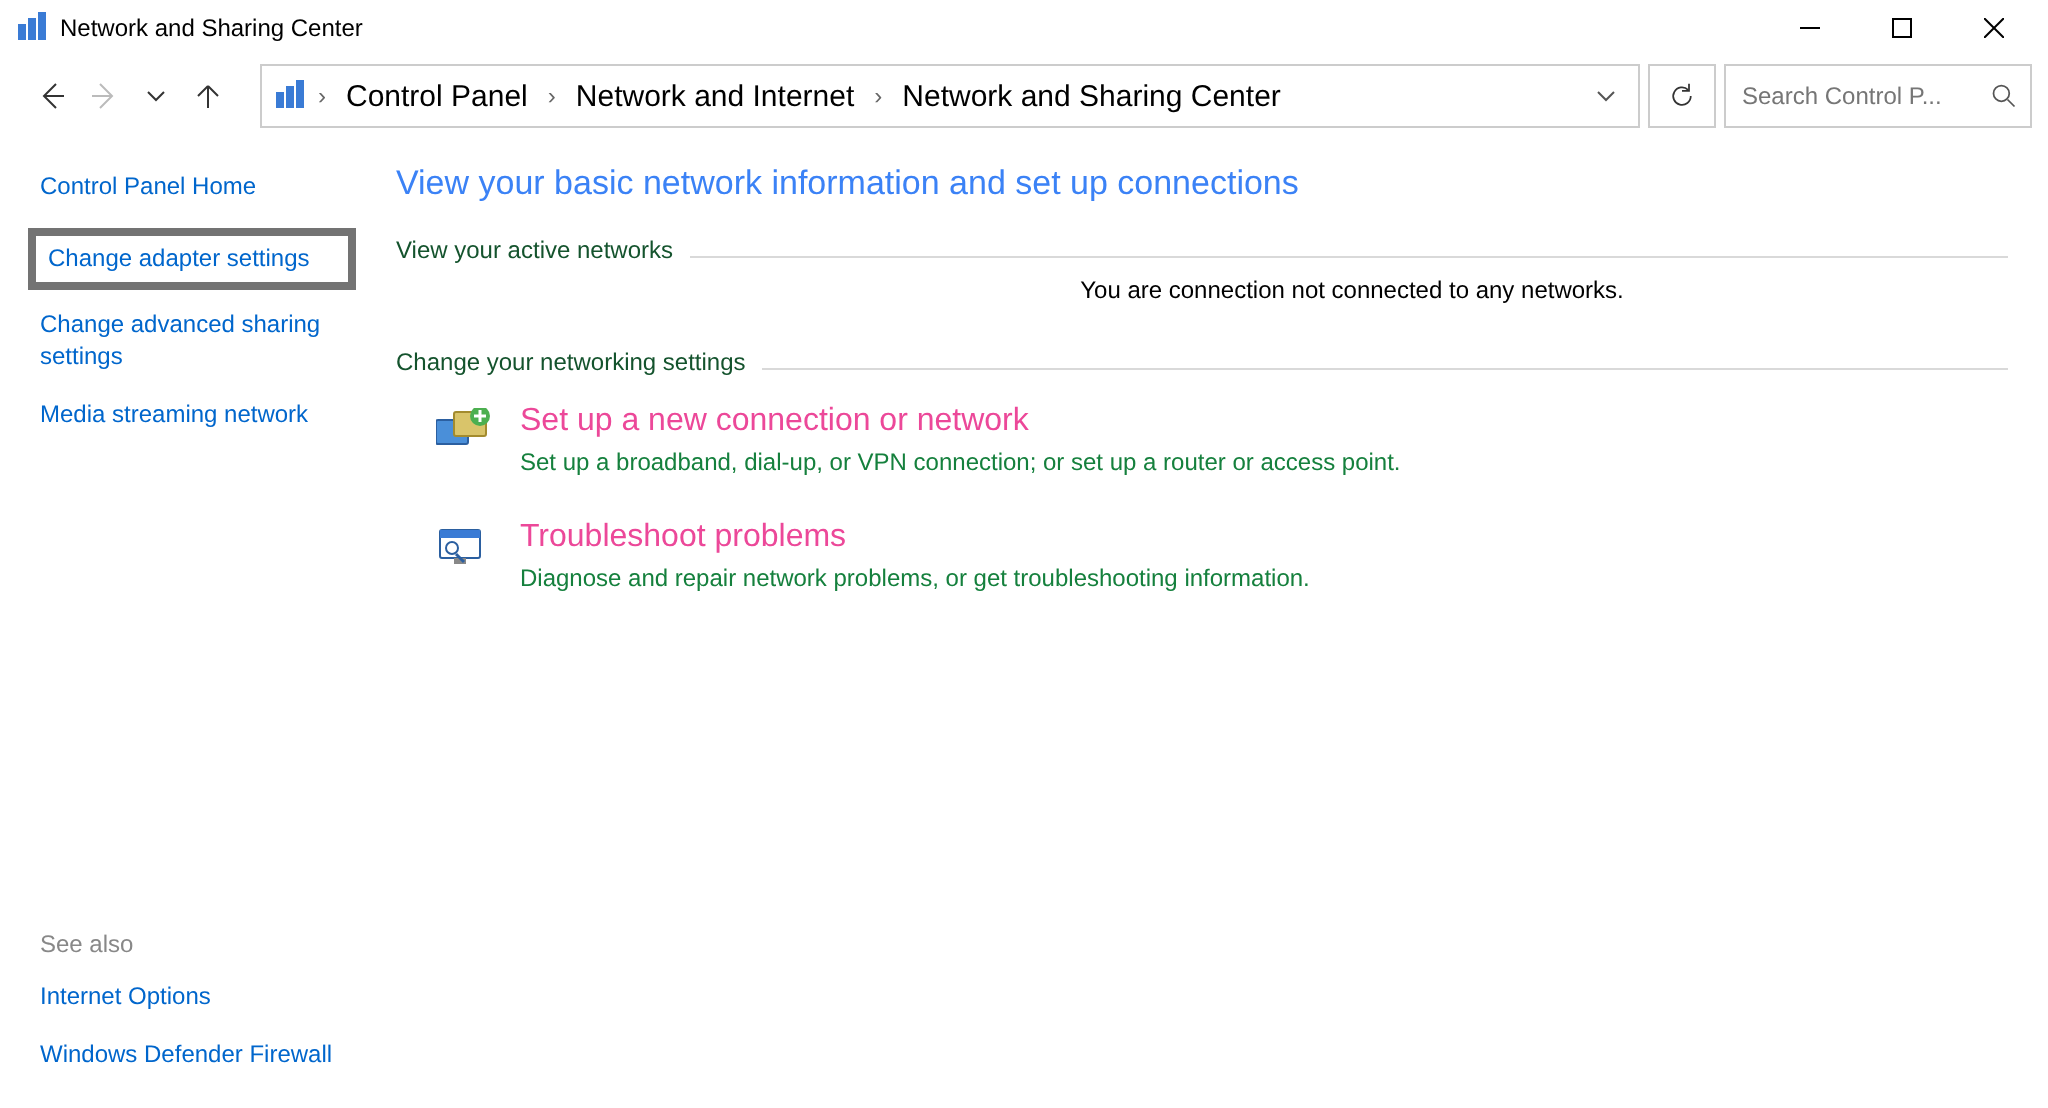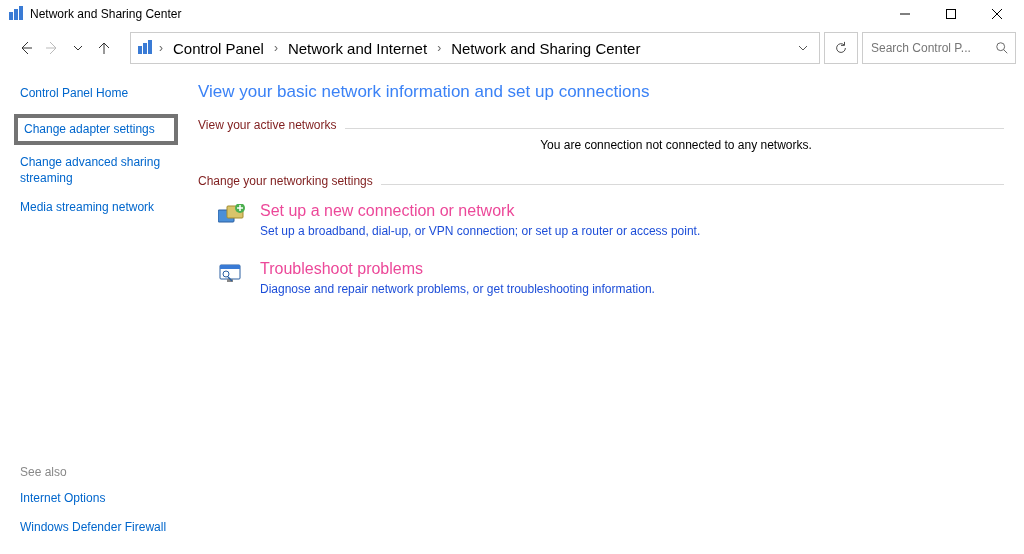--- a/index.html
+++ b/index.html
@@ -136,21 +136,21 @@
     box-sizing: border-box;
   }
   .main h1.page-heading {
     color: #3b82f6;
     font-weight: 400;
     font-size: 17px;
     margin: 0 0 16px 0;
   }
   .section-label {
     font-size: 12px;
-    color: #7f1d1d;
+    color: #14532d;
     margin-bottom: 2px;
   }
   .active-net {
     display: flex;
     flex-direction: column;
   }
   .active-net-msg {
     text-align: center;
     margin: 4px 0 22px 0;
     font-size: 12px;
@@ -166,21 +166,21 @@
   .option-icon {
     width: 28px; height: 28px; flex: 0 0 28px;
     display: flex; align-items: center; justify-content: center;
   }
   .option-text .opt-link {
     color: #ec4899;
     text-decoration: none;
     font-size: 16px;
   }
   .option-text .opt-desc {
-    color: #1d4ed8;
+    color: #15803d;
     font-size: 12px;
     margin-top: 4px;
   }
   svg { display: block; }
 </style>
 </head>
 <body>
 
 <div class="titlebar">
   <span class="app-icon">
@@ -275,21 +275,21 @@
           <line x1="10" y1="10" x2="14" y2="14" stroke="#555" stroke-width="1"></line>
         </svg>
     </span>
   </div>
 </div>
 
 <div class="body">
   <div class="sidebar">
     <a class="side-link" href="#">Control Panel Home</a>
     <a class="side-link highlight" href="#">Change adapter settings</a>
-    <a class="side-link" href="#">Change advanced sharing streaming</a>
+    <a class="side-link" href="#">Change advanced sharing settings</a>
     <a class="side-link" href="#">Media streaming network</a>
 
     <div class="seealso-spacer"></div>
     <div class="seealso-title">See also</div>
     <a class="side-link" href="#">Internet Options</a>
     <a class="side-link" href="#" style="margin-bottom:6px">Windows Defender Firewall</a>
   </div>
 
   <div class="main">
     <h1 class="page-heading">View your basic network information and set up connections</h1>

